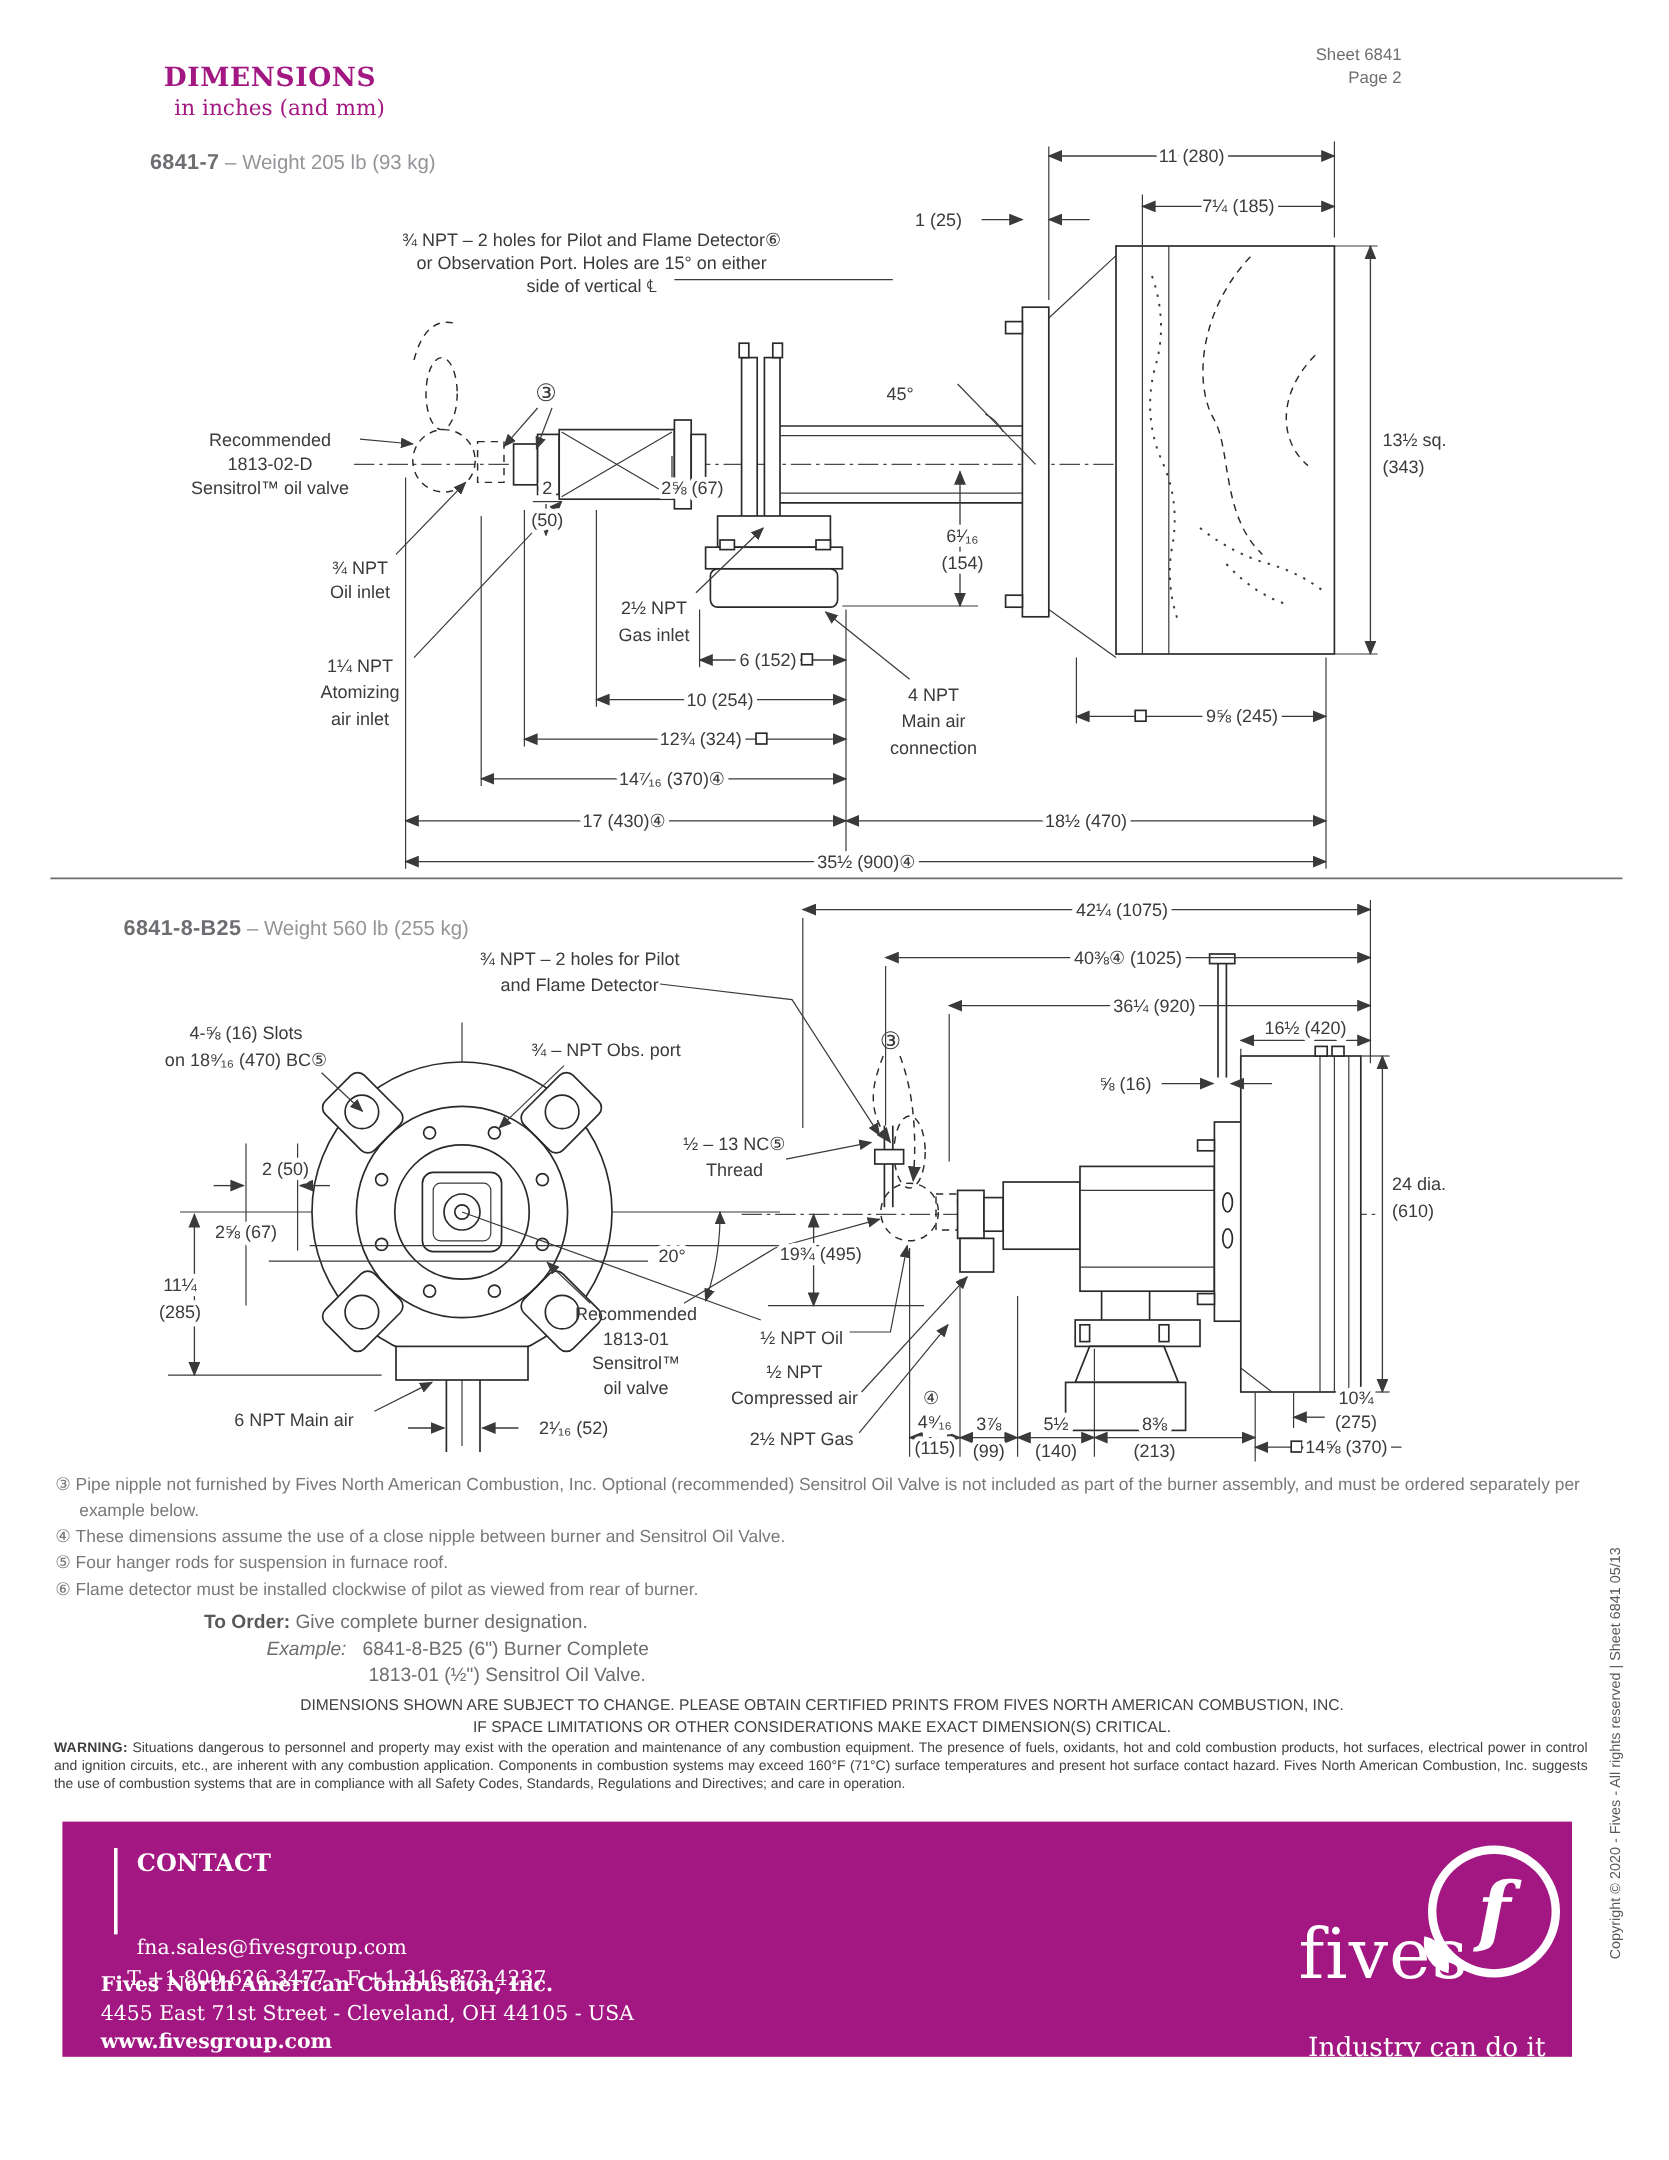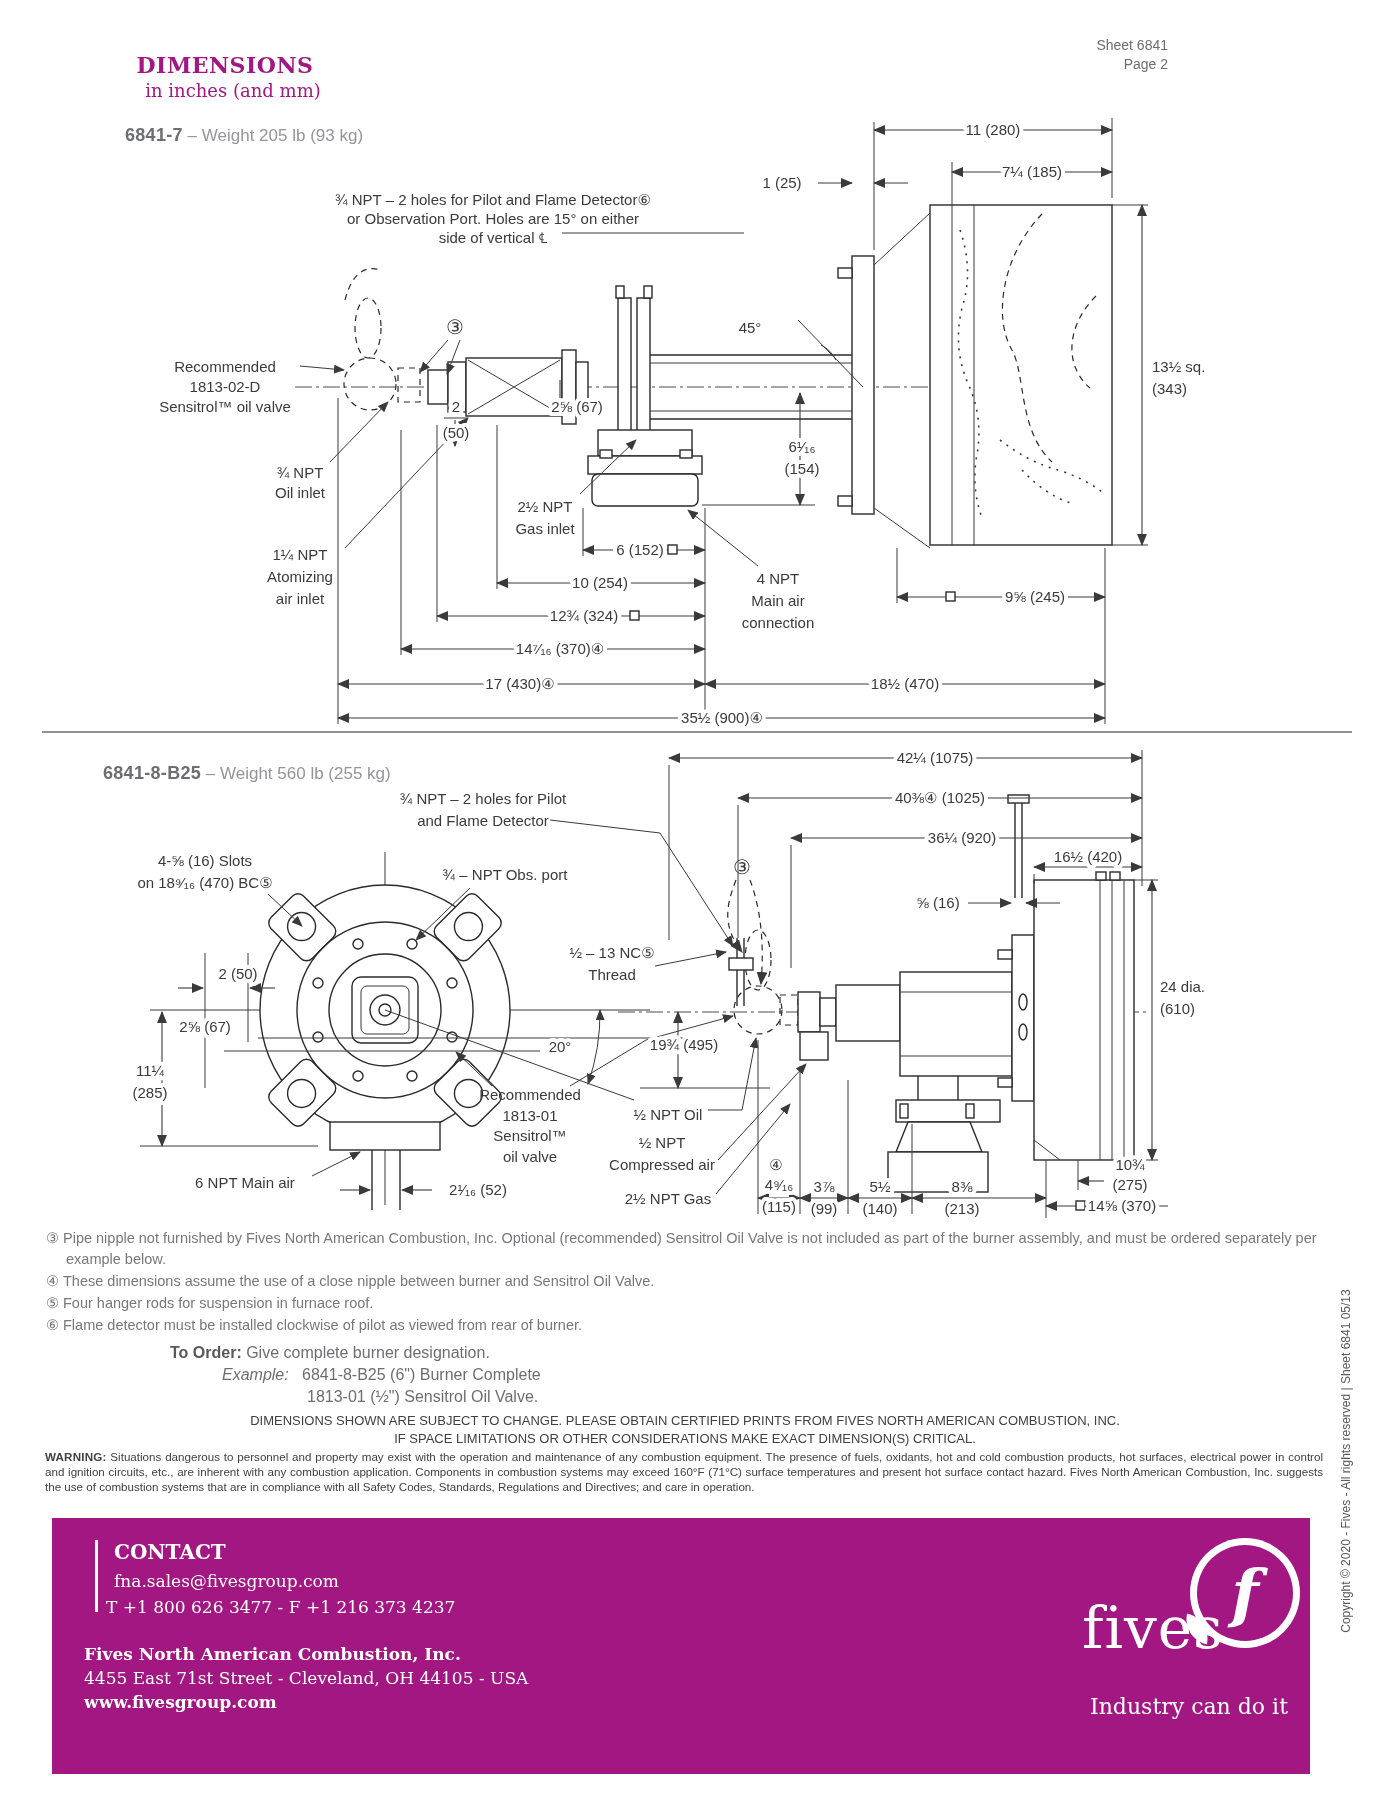--- a/index.html
+++ b/index.html
@@ -32,21 +32,21 @@
   .order{font-size:16px;color:#6d6e71;line-height:22px;margin-left:48px;}
   .order b{color:#58595b;}
   .order .ex{font-style:italic;}
   .caps{font-size:13px;color:#414042;text-align:center;line-height:18px;}
   .warn{font-size:11.6px;color:#414042;text-align:justify;line-height:14.8px;}
   .warn b{letter-spacing:.2px;}
   
   .band{background:#a21781;}
   .band .bar{position:absolute;left:43px;top:22px;width:3px;height:72px;background:#ffffff;}
   .contact-h{font-family:"DejaVu Serif",serif;font-weight:bold;font-size:20px;color:#ffffff;}
-  .contact-l{font-family:"DejaVu Serif",serif;font-size:17px;color:#ffffff;line-height:26px;}
+  .contact-l{font-family:"DejaVu Serif",serif;font-size:17px;color:#ffffff;line-height:26px;margin-top:42px;}
   .company{font-family:"DejaVu Serif",serif;font-size:17px;color:#ffffff;line-height:24px;}
   .company .b{font-weight:bold;}
   .brand{font-family:"DejaVu Serif",serif;font-size:58px;color:#ffffff;letter-spacing:1px;}
   .tagline{font-family:"DejaVu Serif",serif;font-size:22px;color:#ffffff;}
   .logo-leaf{position:absolute;width:110px;height:110px;border-radius:55px;background:#ffffff;}
   .logo-inner{position:absolute;left:7px;top:7px;width:96px;height:96px;border-radius:48px;background:#a21781;
               display:flex;align-items:center;justify-content:center;}
   .logo-f{font-family:"DejaVu Serif",serif;font-style:italic;font-weight:bold;font-size:64px;color:#ffffff;line-height:1;}
   .logo-tail{position:absolute;left:-6px;top:78px;width:26px;height:26px;background:#ffffff;
              border-radius:0 26px 0 26px;transform:rotate(12deg);}
@@ -469,21 +469,21 @@
 
   <div class="abs caps" style="left:20px;top:1412px;width:1330px;">
     <div>DIMENSIONS SHOWN ARE SUBJECT TO CHANGE. PLEASE OBTAIN CERTIFIED PRINTS FROM FIVES NORTH AMERICAN COMBUSTION, INC.</div>
     <div>IF SPACE LIMITATIONS OR OTHER CONSIDERATIONS MAKE EXACT DIMENSION(S) CRITICAL.</div>
   </div>
 
   <div class="abs warn" style="left:45px;top:1450px;width:1278px;">
     <b>WARNING:</b><span> Situations dangerous to personnel and property may exist with the operation and maintenance of any combustion equipment. The presence of fuels, oxidants, hot and cold combustion products, hot surfaces, electrical power in control and ignition circuits, etc., are inherent with any combustion application. Components in combustion systems may exceed 160°F (71°C) surface temperatures and present hot surface contact hazard. Fives North American Combustion, Inc. suggests the use of combustion systems that are in compliance with all Safety Codes, Standards, Regulations and Directives; and care in operation.</span>
   </div>
 
-  <div class="abs band" style="left:52px;top:1518px;width:1258px;height:256px;">
+  <div class="abs band" style="left:52px;top:1518px;width:1258px;height:196px;">
     <div class="bar"></div>
     <div class="abs contact-h" style="left:62px;top:22px;">CONTACT</div>
     <div class="abs contact-l" style="left:62px;top:50px;">fna.sales@fivesgroup.com</div>
     <div class="abs contact-l" style="left:54px;top:76px;text-align:center;">T +1 800 626 3477 - F +1 216 373 4237</div>
     <div class="abs company" style="left:32px;top:124px;">
       <div class="b">Fives North American Combustion, Inc.</div>
       <div>4455 East 71st Street - Cleveland, OH 44105 - USA</div>
       <div class="b">www.fivesgroup.com</div>
     </div>
 

